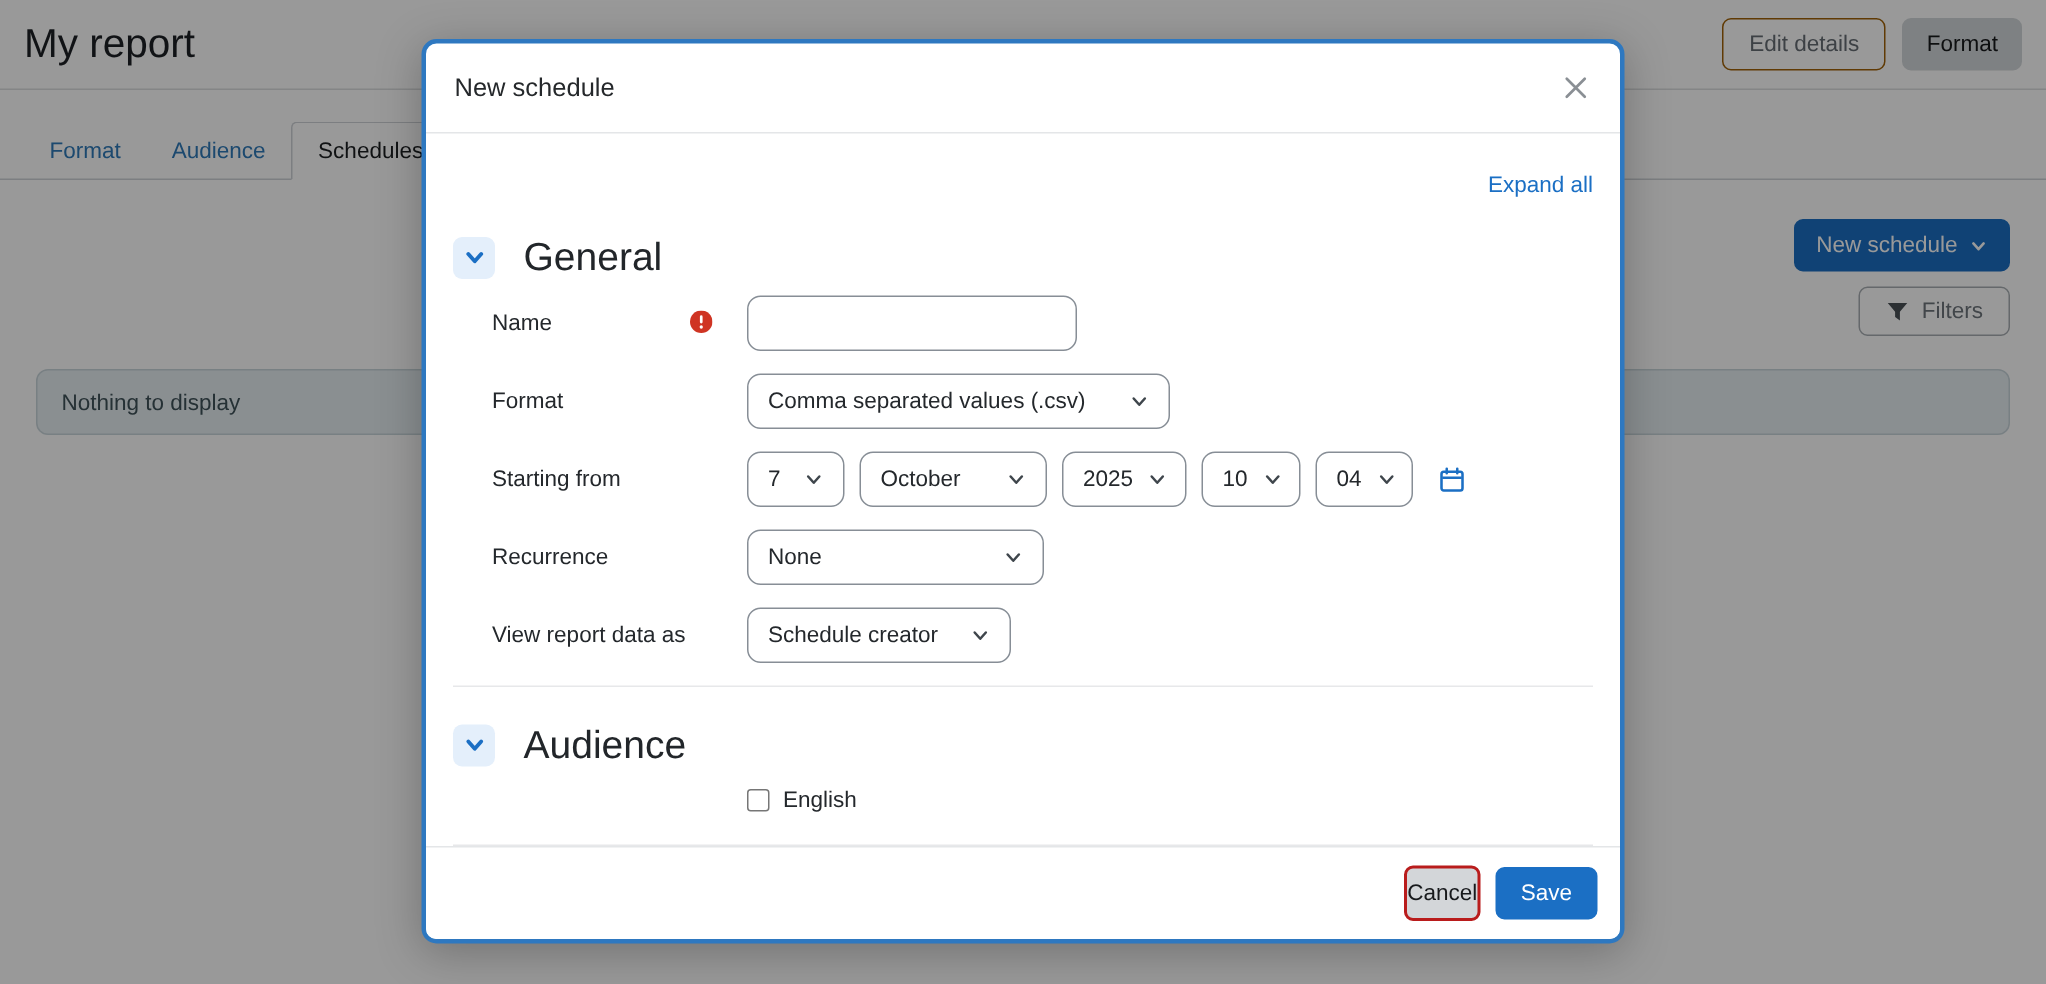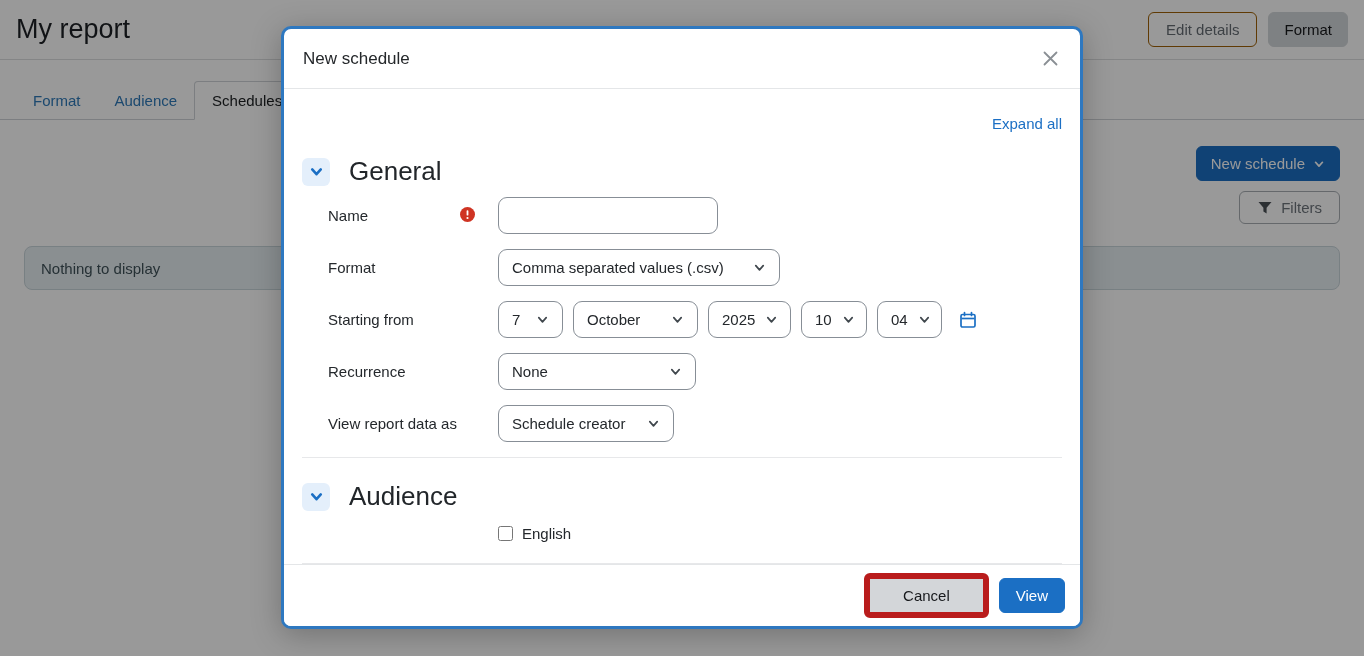--- a/index.html
+++ b/index.html
@@ -68,21 +68,21 @@
 
   .divider { border:none; border-top:1px solid #e7e8ea; margin:15px 0 0; }
 
   .check-row { display:flex; align-items:center; gap:9px; margin:13px 0 6px 196px; }
   .checkbox { width:15px; height:15px; accent-color:#1b6fc4; cursor:pointer; }
   .check-label { font-size:15px; color:#24282c; cursor:pointer; }
 
   .modal-footer { flex:0 0 auto; height:62px; border-top:1px solid #e4e6e8;
     display:flex; align-items:center; justify-content:flex-end; gap:10px;
     padding:0 15px; background:#fff; }
-  .btn-cancel { background:#d3d6d9; border:6px solid #b91c1c; color:#17191c; padding:8px 33px; }
+  .btn-cancel { background:#d3d6d9; border:2px solid #b91c1c; color:#17191c; padding:8px 0; }
   .btn-save { background:#1b6fc4; border:1px solid #1b6fc4; color:#fff; padding:8px 16px; }
 </style>
 </head>
 <body>
 
 <div class="stage">
 
   <div class="page">
     <div class="page-header">
       <div class="page-title">My report</div>
@@ -284,17 +284,17 @@
                 <path d="M3 5 L7 9.5 L11 5" fill="none" stroke="#1b6fc4" stroke-width="2.4" stroke-linecap="round" stroke-linejoin="round"></path>
               </svg>
           </span>
         </button>
         <div class="section-title">Message content</div>
       </div>
     </div>
 
     <div class="modal-footer">
       <button class="btn btn-cancel">Cancel</button>
-      <button class="btn btn-save">View</button>
+      <button class="btn btn-save">Save</button>
     </div>
   </div>
 
 </div>
 
 </body></html>

